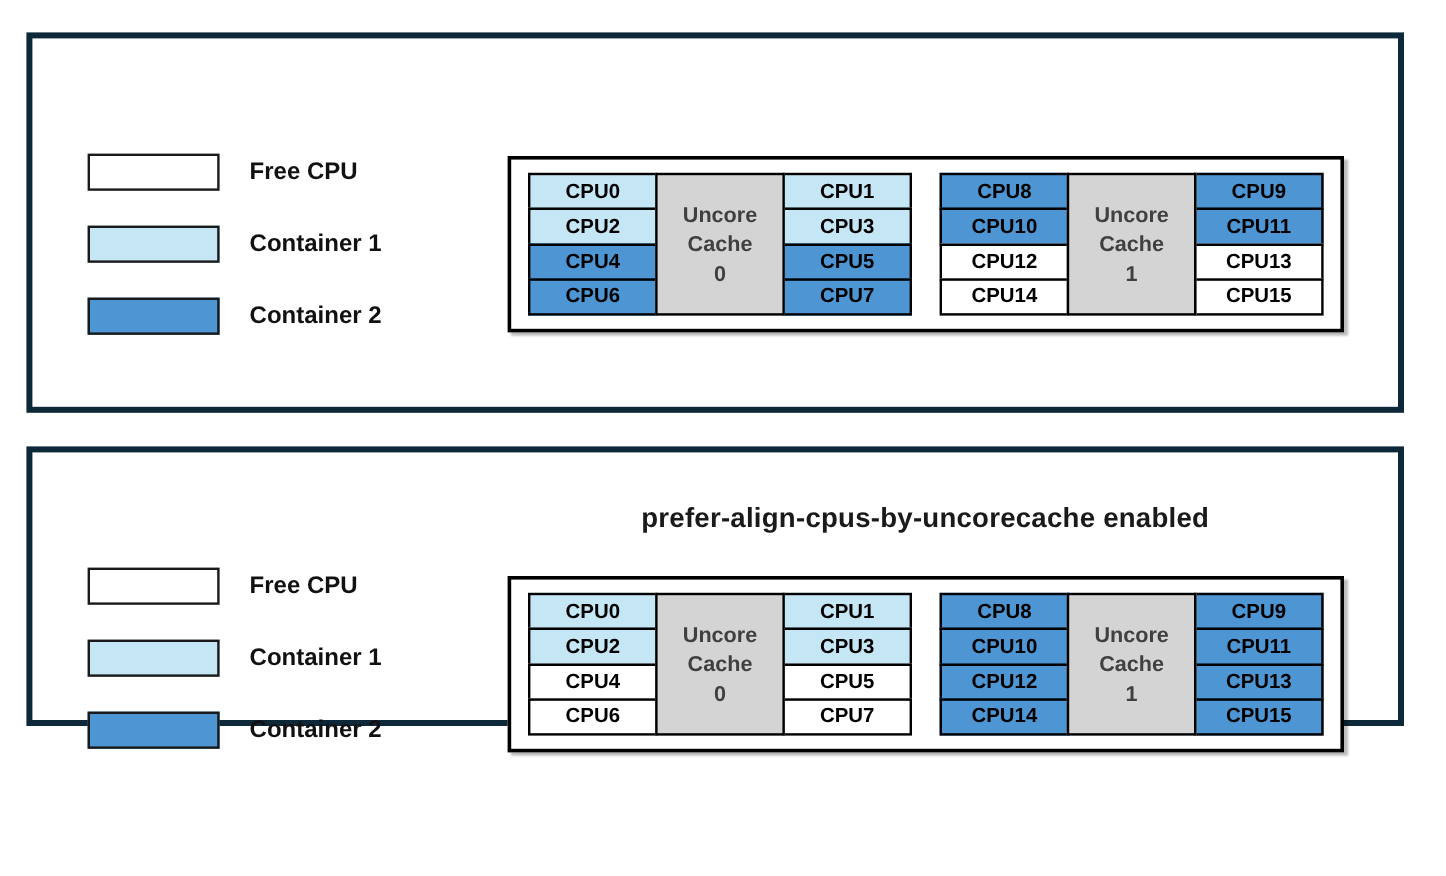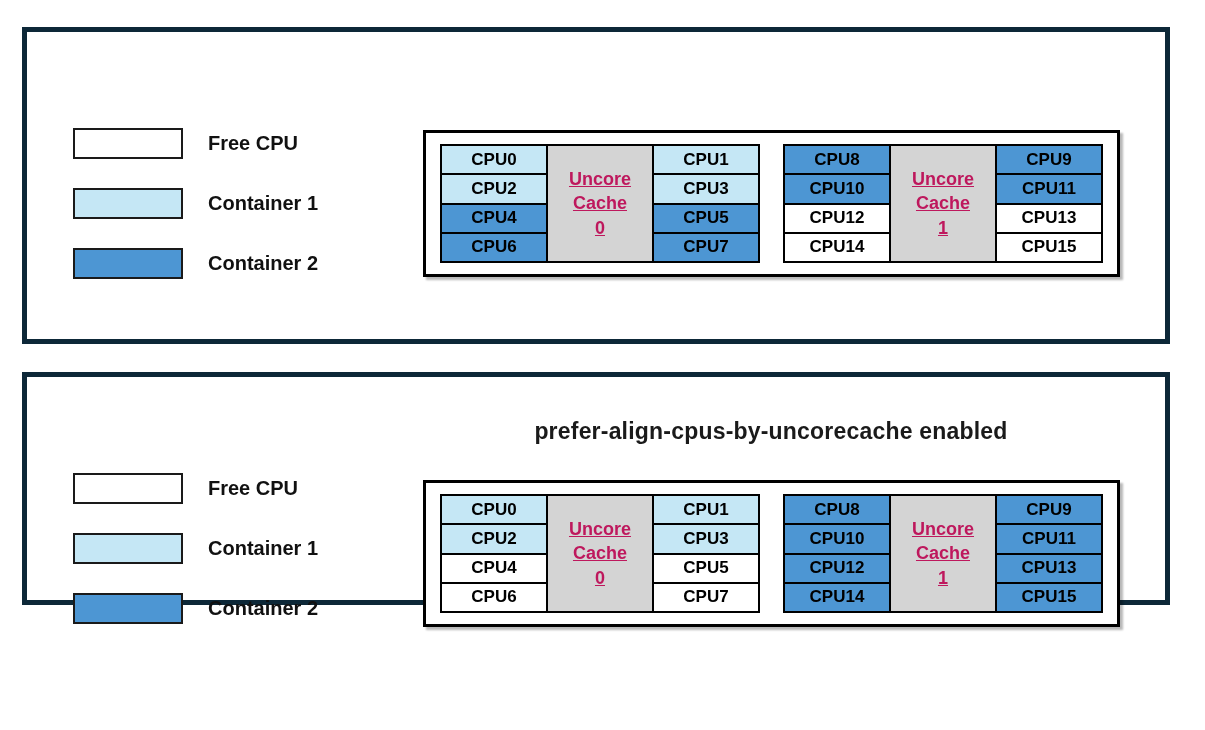--- a/index.html
+++ b/index.html
@@ -87,23 +87,22 @@
     border: 2px solid #000000;
     background: #d4d4d4;
     display: flex;
     align-items: center;
     justify-content: center;
     text-align: center;
     font-size: 18px;
     font-weight: bold;
     line-height: 1.35;
     white-space: pre-line;
-    color: #be185d;
+    color: #404040;
     z-index: 1;
-    text-decoration: underline;
   }
 
   [data-state="free"]       { background: #ffffff; }
   [data-state="container1"] { background: #c5e7f5; }
   [data-state="container2"] { background: #4d96d3; }
 </style>
 </head>
 <body>
 
 <div class="panel" id="panel-top">

